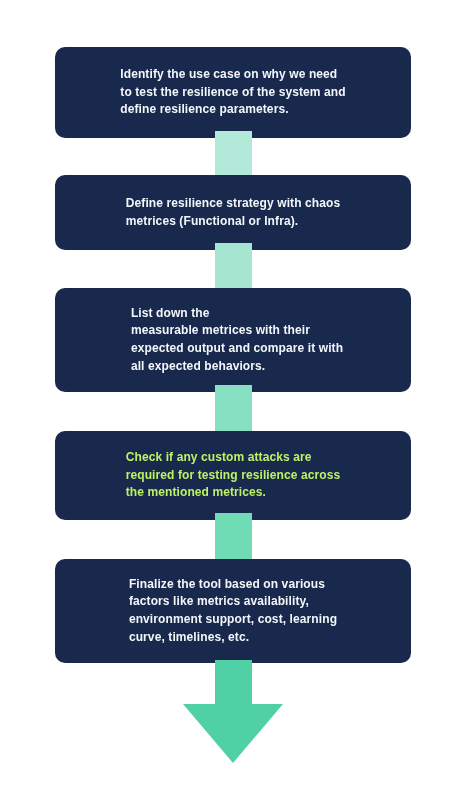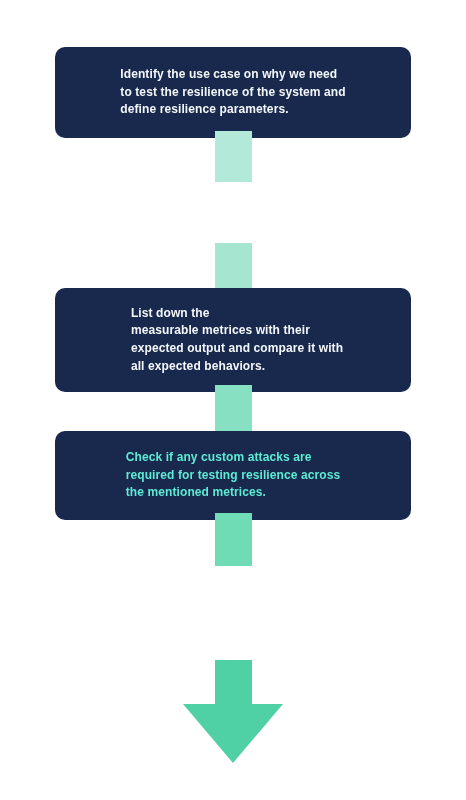--- a/index.html
+++ b/index.html
@@ -87,40 +87,50 @@
 <div id="flow-canvas">
 
   <div class="process-box box-1" style="background: rgb(24, 41, 77);">
     <p class="box-text" style="color: rgb(244, 247, 250);">Identify the use case on why we need
 to test the resilience of the system and
 define resilience parameters.</p>
   </div>
 
   <div class="connector connector-1" style="background: rgb(179, 233, 217);"></div>
 
+  <div class="process-box box-2" style="background: rgb(24, 41, 77);">
+    <p class="box-text" style="color: rgb(244, 247, 250);">Define resilience strategy with chaos
+metrices (Functional or Infra).</p>
+  </div>
 
   <div class="connector connector-2" style="background: rgb(166, 229, 208);"></div>
 
   <div class="process-box box-3" style="background: rgb(24, 41, 77);">
     <p class="box-text" style="color: rgb(244, 247, 250);">List down the
 measurable metrices with their
 expected output and compare it with
 all expected behaviors.</p>
   </div>
 
   <div class="connector connector-3" style="background: rgb(136, 224, 195);"></div>
 
   <div class="process-box box-4" style="background: rgb(24, 41, 77);">
-    <p class="box-text" style="color: #5eead4;">Check if any custom attacks are
+    <p class="box-text" style="color: #bef264;">Check if any custom attacks are
 required for testing resilience across
 the mentioned metrices.</p>
   </div>
 
   <div class="connector connector-4" style="background: rgb(111, 220, 181);"></div>
 
+  <div class="process-box box-5" style="background: rgb(24, 41, 77);">
+    <p class="box-text" style="color: rgb(244, 247, 250);">Finalize the tool based on various
+factors like metrics availability,
+environment support, cost, learning
+curve, timelines, etc.</p>
+  </div>
 
   <div class="arrow-shaft" style="background: rgb(79, 209, 165);"></div>
   <div class="arrow-head">
     <svg width="100" height="60" viewBox="0 0 100 60" xmlns="http://www.w3.org/2000/svg">
       <polygon points="0,0 100,0 50,59" fill="#4fd1a5"></polygon>
     </svg>
   </div>
 
 </div>
 

